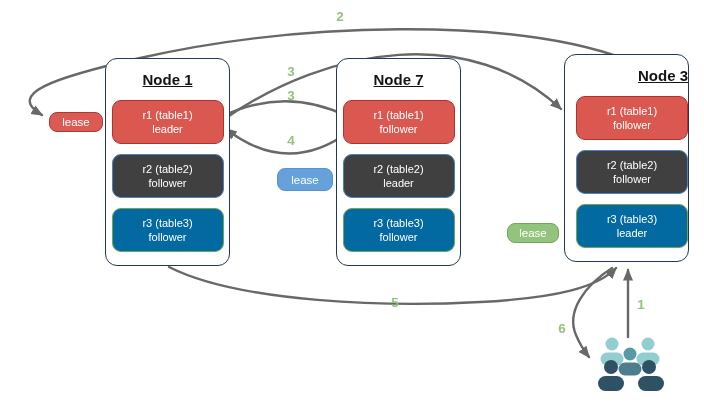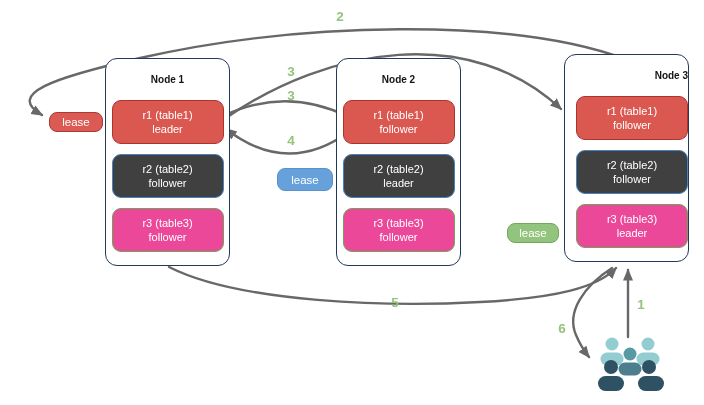--- a/index.html
+++ b/index.html
@@ -6,29 +6,29 @@
   .stage{
     position:relative;width:704px;height:405px;background:#ffffff;
     font-family:"Liberation Sans",sans-serif;overflow:hidden;
   }
   .arrows-layer{position:absolute;left:0;top:0;width:704px;height:405px;pointer-events:none;}
   .node{
     position:absolute;width:125px;height:208px;background:#ffffff;
     border:1.5px solid #24385c;border-radius:12px;box-sizing:border-box;
     display:flex;flex-direction:column;align-items:center;
   }
-  .node-title{font-weight:700;font-size:10px;color:#141414;margin:13px 0 12px 0;line-height:16px;}
+  .node-title{font-weight:700;font-size:15px;color:#141414;margin:13px 0 12px 0;line-height:16px;text-decoration:underline;}
   .replica{
     width:112px;height:44px;border-radius:9px;box-sizing:border-box;color:#ffffff;
     font-size:11px;line-height:1.3;display:flex;flex-direction:column;
     justify-content:center;align-items:center;text-align:center;margin-bottom:10px;
   }
   .replica.red{background:#db5851;border:1.5px solid #ad332e;}
   .replica.blue{background:#404040;border:1.5px solid #4583c6;}
-  .replica.green{background:#ec4899;border:1.5px solid #6fa553;}
+  .replica.green{background:#0369a1;border:1.5px solid #6fa553;}
   .lease{
     position:absolute;box-sizing:border-box;color:#ffffff;font-size:11.5px;
     display:flex;align-items:center;justify-content:center;border-radius:8px;
   }
   .lease.red{left:49px;top:112px;width:54px;height:20px;background:#dc5a54;border:1.5px solid #a93a34;}
   .lease.blue{left:277px;top:168px;width:56px;height:23px;background:#66a1dc;border:1.5px solid #5a91cc;}
   .lease.green{left:507px;top:223px;width:52px;height:20px;background:#93c47d;border:1.5px solid #76a55e;}
   .step{
     position:absolute;color:#93c47d;font-weight:700;font-size:13.5px;
     transform:translateX(-50%);line-height:16px;
@@ -67,21 +67,21 @@
       <span>r2 (table2)</span>
       <span>follower</span>
     </div>
     <div class="replica green">
       <span>r3 (table3)</span>
       <span>follower</span>
     </div>
   </div>
 
   <div class="node" style="left:336px;top:58px;">
-    <div class="node-title">Node 2</div>
+    <div class="node-title">Node 7</div>
     <div class="replica red">
       <span>r1 (table1)</span>
       <span>follower</span>
     </div>
     <div class="replica blue">
       <span>r2 (table2)</span>
       <span>leader</span>
     </div>
     <div class="replica green">
       <span>r3 (table3)</span>

